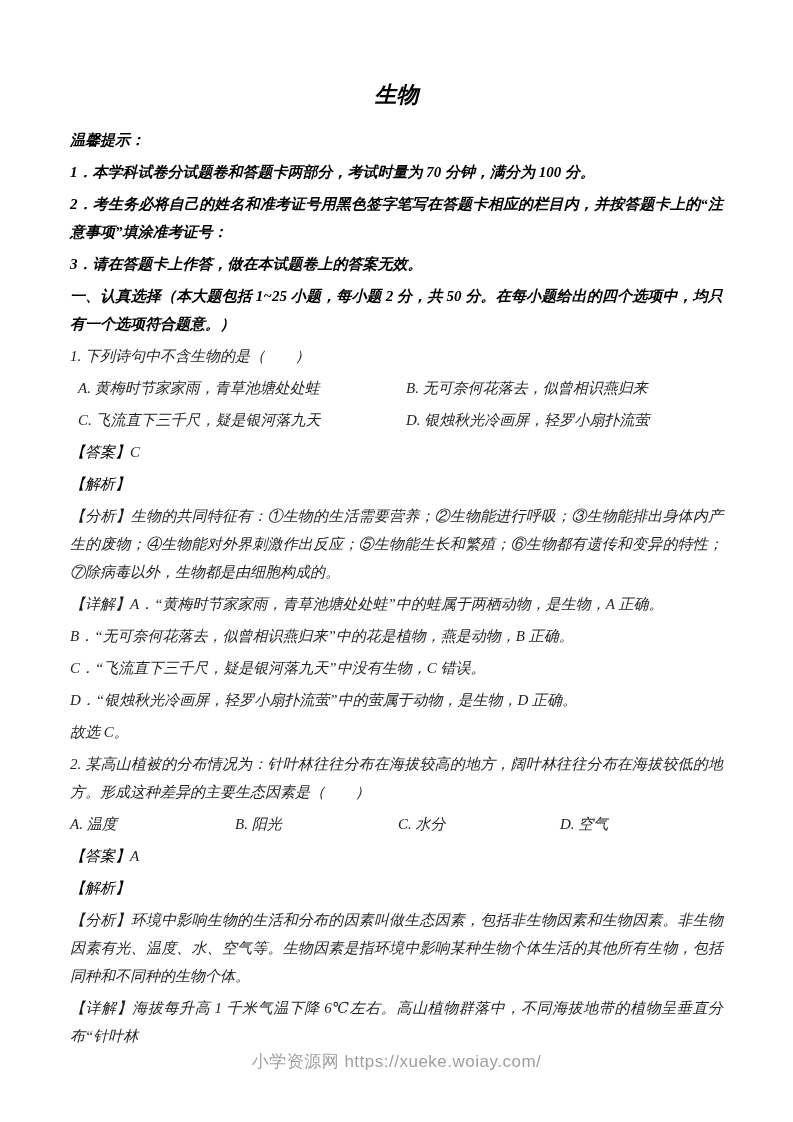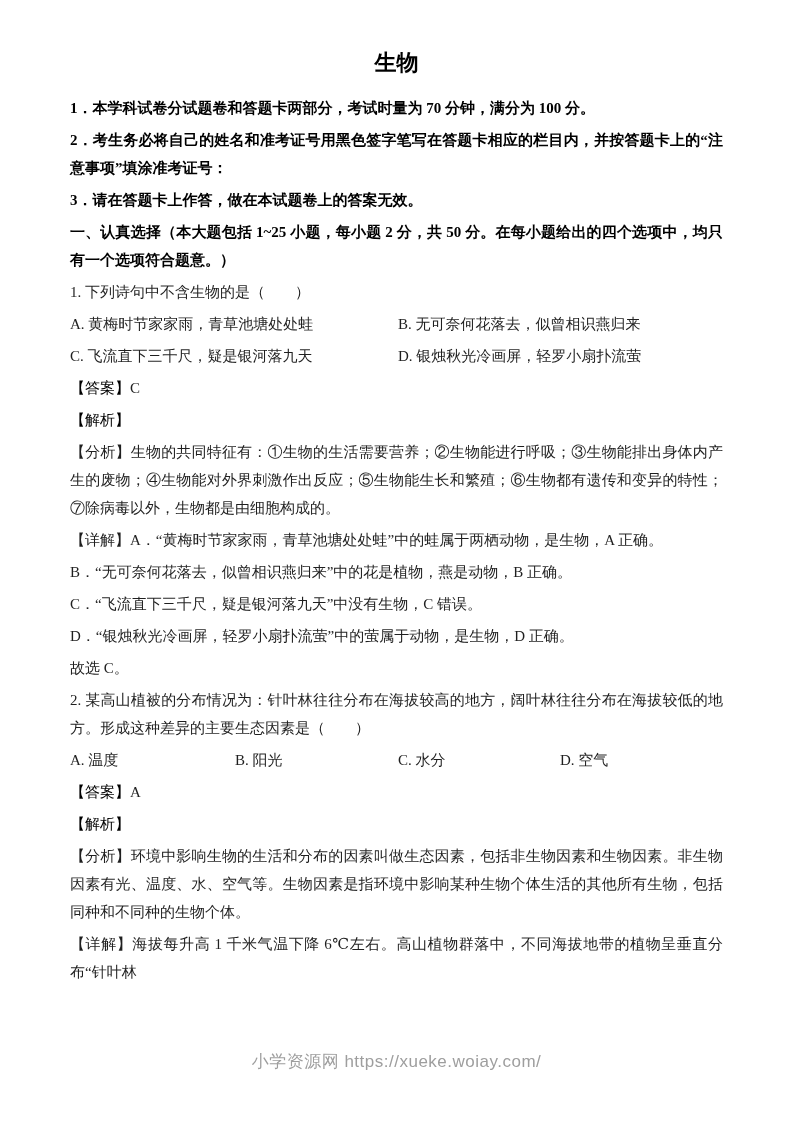--- a/index.html
+++ b/index.html
@@ -1,51 +1,52 @@
 <!DOCTYPE html>
 <html><head>
 <meta charset="utf-8">
 <style>
   html, body { margin:0; padding:0; background:#ffffff; }
   body {
     width:793px; height:1122px; position:relative; overflow:hidden;
     font-family:"Liberation Serif","DejaVu Serif",serif;
     color:#1f1f1f;
   }
-  .page { padding:48px 70px 0 70px; }
+  .page { padding:80px 70px 0 70px;font-style:italic; }
   .title {
     text-align:center; font-size:22px; font-weight:bold; color:#000;
     margin:0 0 16px 0; line-height:30px;
   }
   p { margin:0 0 4px 0; font-size:15px; line-height:28px; }
   .b { font-weight:bold; color:#000; }
   .just { text-align:justify; }
   .mt { }
   .label { color:#000000; }
   .opts2 {
     display:grid; grid-template-columns:328px 1fr;
-    font-size:15px; line-height:28px; margin:0 0 4px 0; row-gap:4px;
+    font-size:15px; line-height:28px; margin:0 0 4px 8px; row-gap:4px;
   }
   .opts4 {
     display:grid; grid-template-columns:165px 163px 162px 1fr;
     font-size:15px; line-height:28px; margin:0 0 4px 0;
   }
   .footer {
     position:absolute; left:0; right:0; top:1050px; text-align:center;
     font-family:"Liberation Sans","DejaVu Sans",sans-serif;
     font-size:17px; color:#9e9e9e; letter-spacing:0.5px;
   }
 </style>
 </head>
 <body>
 
 <div class="page">
 
   <h1 class="title">生物</h1>
 
+  <p class="b">温馨提示：</p>
   <p class="b just">1．本学科试卷分试题卷和答题卡两部分，考试时量为 70 分钟，满分为 100 分。</p>
   <p class="b just">2．考生务必将自己的姓名和准考证号用黑色签字笔写在答题卡相应的栏目内，并按答题卡上的“注意事项”填涂准考证号：</p>
   <p class="b just">3．请在答题卡上作答，做在本试题卷上的答案无效。</p>
 
   <p class="b just mt">一、认真选择（本大题包括 1~25 小题，每小题 2 分，共 50 分。在每小题给出的四个选项中，均只有一个选项符合题意。）</p>
 
   <p class="mt">1. 下列诗句中不含生物的是（　　）</p>
   <div class="opts2">
     <span>A. 黄梅时节家家雨，青草池塘处处蛙</span>
     <span>B. 无可奈何花落去，似曾相识燕归来</span>

